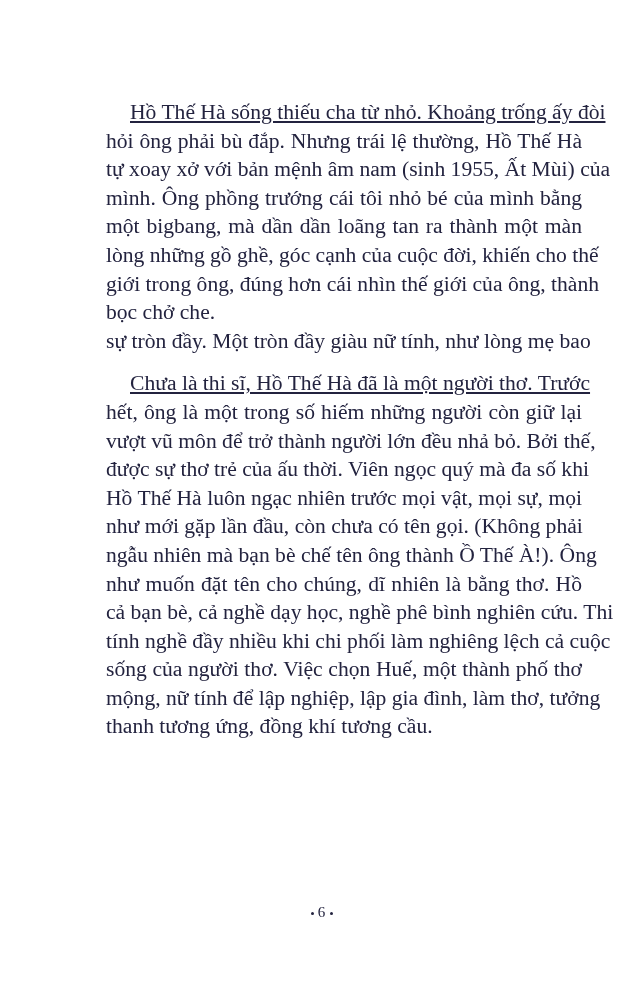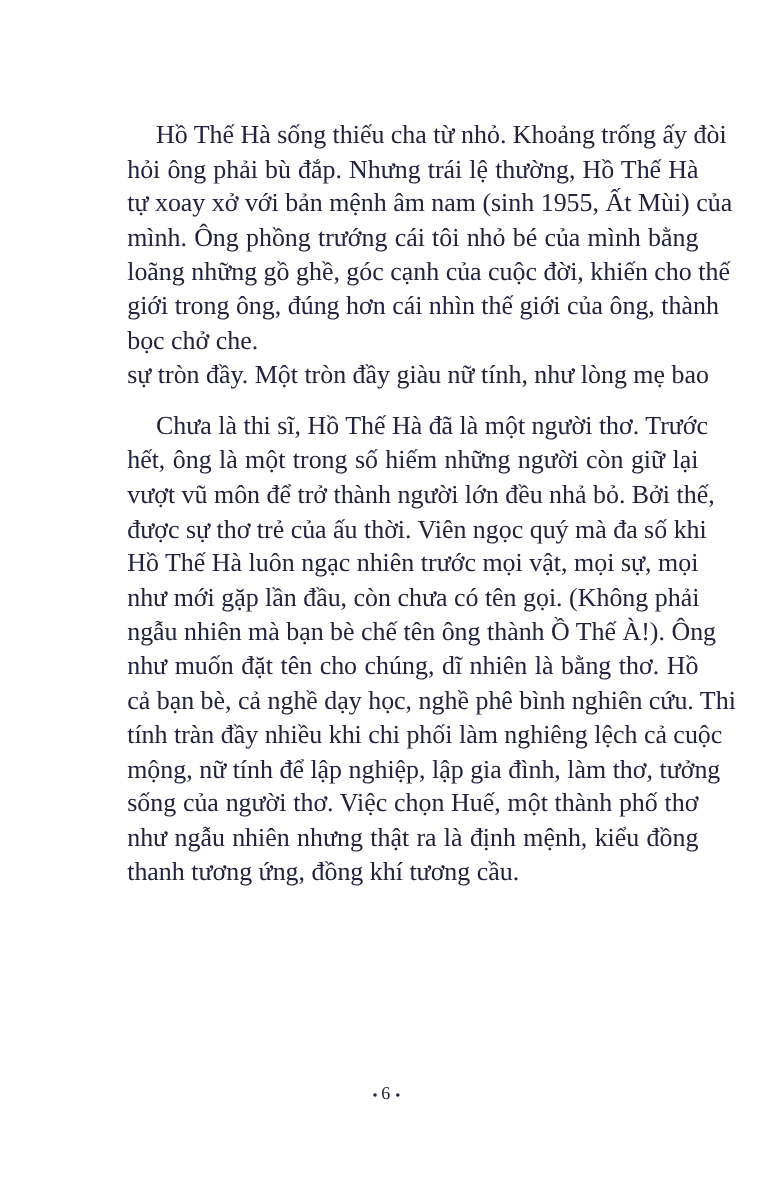--- a/index.html
+++ b/index.html
@@ -29,20 +29,21 @@
     }
     .line {
       display: block;
       white-space: nowrap;
       text-align: justify;
       text-align-last: justify;
       height: 28.6px;
     }
     .line.first {
       padding-left: 24px;
+      text-decoration: underline;
     }
     .line.last {
       text-align-last: left;
     }
     .para-gap {
       height: 14px;
     }
     .page-number {
       position: absolute;
       left: 0;
@@ -66,41 +67,41 @@
   </style>
 </head>
 <body>
 
 <div class="page">
   <div class="paragraph">
     <span class="line first">Hồ Thế Hà sống thiếu cha từ nhỏ. Khoảng trống ấy đòi</span>
     <span class="line">hỏi ông phải bù đắp. Nhưng trái lệ thường, Hồ Thế Hà</span>
     <span class="line">tự xoay xở với bản mệnh âm nam (sinh 1955, Ất Mùi) của</span>
     <span class="line">mình. Ông phồng trướng cái tôi nhỏ bé của mình bằng</span>
-    <span class="line">loãng những gồ ghề, góc cạnh của cuộc đời, khiến cho thế</span>
+    <span class="line">một bigbang, mà dần dần loãng tan ra thành một màn</span>
+    <span class="line">lòng những gồ ghề, góc cạnh của cuộc đời, khiến cho thế</span>
     <span class="line">giới trong ông, đúng hơn cái nhìn thế giới của ông, thành</span>
     <span class="line last">bọc chở che.</span>
     <span class="line">sự tròn đầy. Một tròn đầy giàu nữ tính, như lòng mẹ bao</span>
   </div>
 
   <div class="para-gap"></div>
 
   <div class="paragraph">
     <span class="line first">Chưa là thi sĩ, Hồ Thế Hà đã là một người thơ. Trước</span>
     <span class="line">hết, ông là một trong số hiếm những người còn giữ lại</span>
     <span class="line">vượt vũ môn để trở thành người lớn đều nhả bỏ. Bởi thế,</span>
     <span class="line">được sự thơ trẻ của ấu thời. Viên ngọc quý mà đa số khi</span>
     <span class="line">Hồ Thế Hà luôn ngạc nhiên trước mọi vật, mọi sự, mọi</span>
     <span class="line">như mới gặp lần đầu, còn chưa có tên gọi. (Không phải</span>
     <span class="line">ngẫu nhiên mà bạn bè chế tên ông thành Ồ Thế À!). Ông</span>
     <span class="line">như muốn đặt tên cho chúng, dĩ nhiên là bằng thơ. Hồ</span>
     <span class="line">cả bạn bè, cả nghề dạy học, nghề phê bình nghiên cứu. Thi</span>
-    <span class="line">tính tràn đầy nhiều khi chi phối làm nghiêng lệch cả cuộc</span>
+    <span class="line">tính nghề đầy nhiều khi chi phối làm nghiêng lệch cả cuộc</span>
+    <span class="line">sống của người thơ. Việc chọn Huế, một thành phố thơ</span>
     <span class="line">mộng, nữ tính để lập nghiệp, lập gia đình, làm thơ, tưởng</span>
-    <span class="line">sống của người thơ. Việc chọn Huế, một thành phố thơ</span>
-    <span class="line">như ngẫu nhiên nhưng thật ra là định mệnh, kiểu đồng</span>
     <span class="line last">thanh tương ứng, đồng khí tương cầu.</span>
   </div>
 </div>
 
 <div class="page-number">
   <span class="dot"></span><span>6</span><span class="dot"></span>
 </div>
 
 </body></html>

